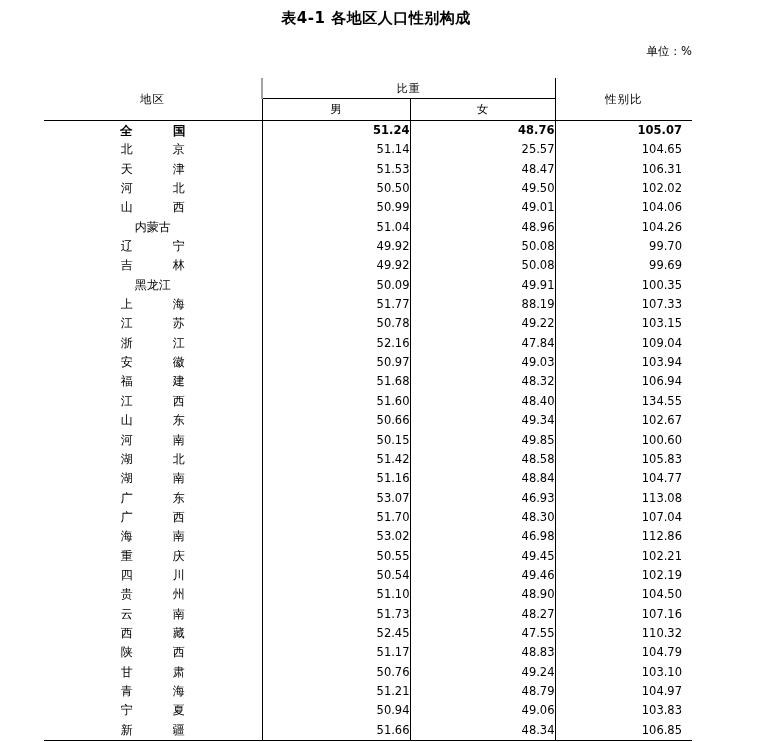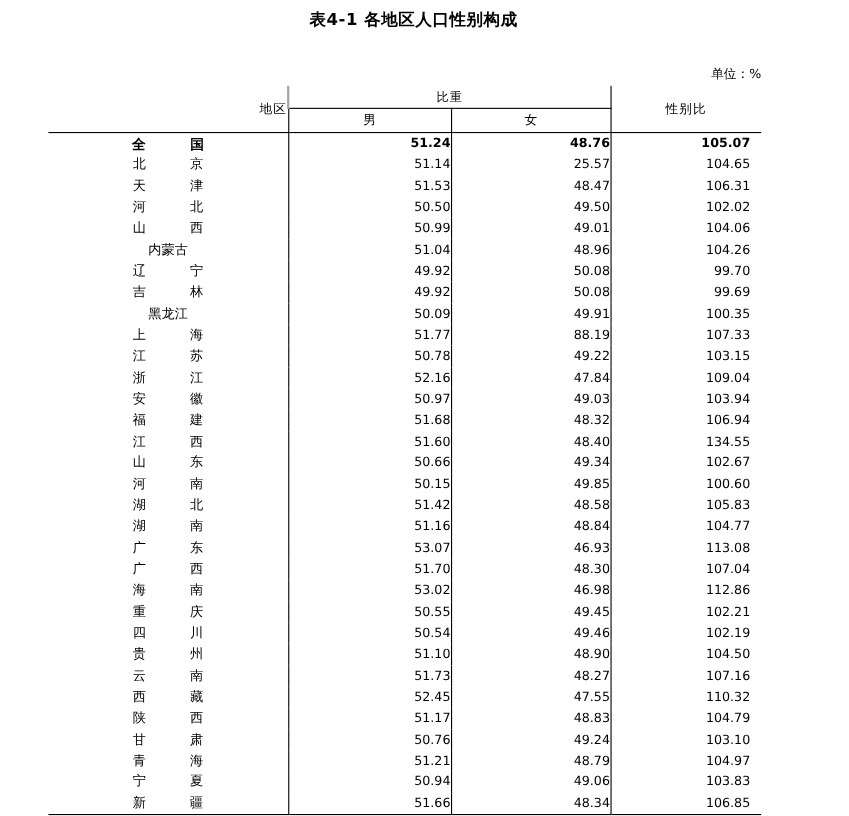--- a/index.html
+++ b/index.html
@@ -26,21 +26,21 @@
     font-size: 15px;
     font-weight: bold;
     letter-spacing: 0.5px;
     font-family: "DejaVu Sans", "Liberation Sans", sans-serif;
   }
 
   
   .unit {
     position: absolute;
     right: 80px;
-    top: 60px;
+    top: 44px;
     font-size: 11.5px;
     font-family: "DejaVu Sans", "Liberation Sans", sans-serif;
   }
 
   
   .table-wrap {
     position: absolute;
     left: 44px;
     top: 78px;
     width: 648px;
@@ -58,21 +58,21 @@
   }
 
   
   col.c-region { width: 218px; }
   col.c-male   { width: 148px; }
   col.c-female { width: 145px; }
   col.c-ratio  { width: 137px; }
 
   th.h-region {
     height: 41px;
-    text-align: right;
+    text-align: center;
     font-size: 11.5px;
     letter-spacing: 1px;
     border-bottom: 1.6px solid #000;
   }
   th.h-ratio {
     height: 41px;
     font-size: 11.5px;
     letter-spacing: 1px;
     border-left: 1px solid #000;
     border-bottom: 1.6px solid #000;

